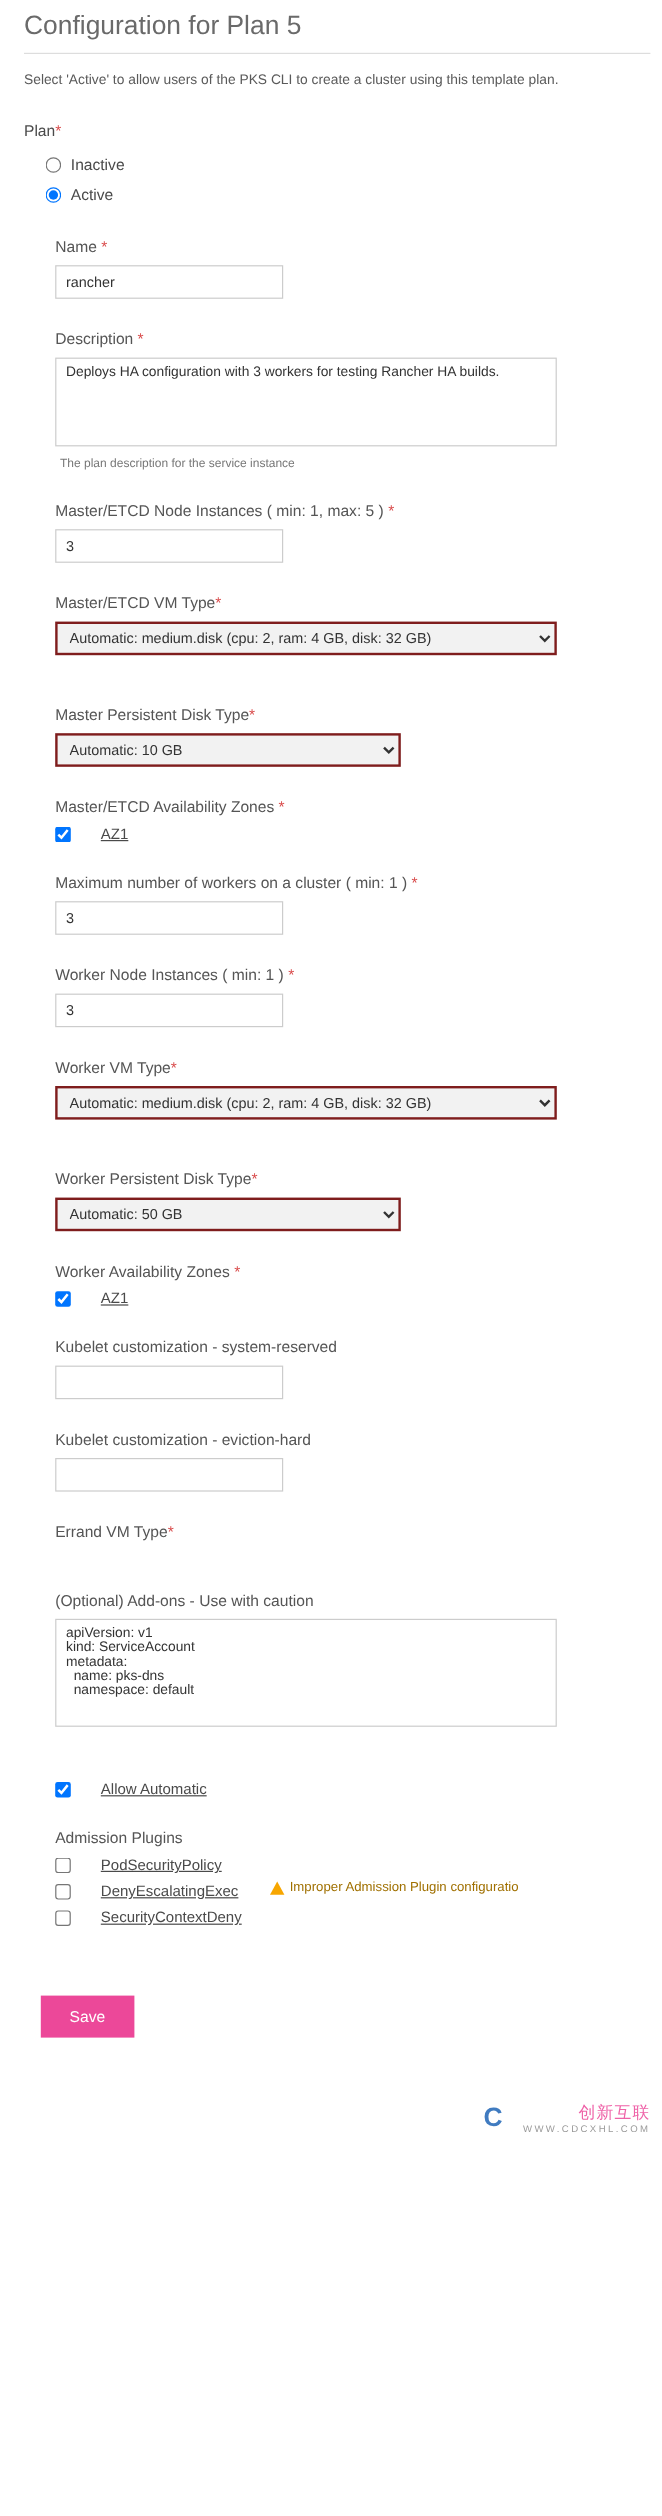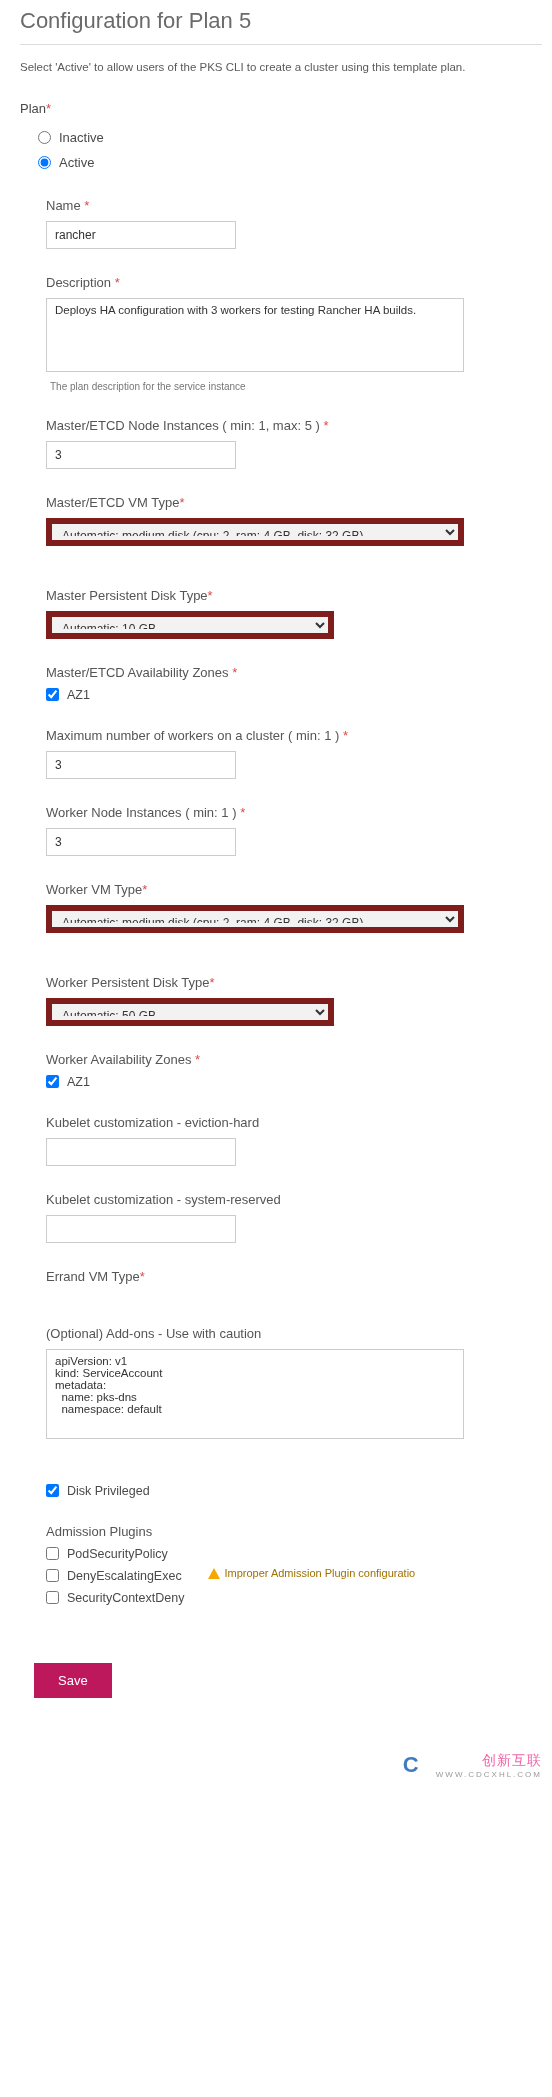--- a/index.html
+++ b/index.html
@@ -69,38 +69,39 @@
     padding: 5px 8px;
     font-size: 11.5px;
     color: #333;
     width: 418px;
     resize: none;
     font-family: inherit;
   }
   textarea.desc { height: 74px; }
   textarea.addons { height: 90px; width: 418px; overflow-y: scroll; font-family: inherit; }
   select.sel {
-    border: 6px solid #7f1d1d;
+    border: 2px solid #7f1d1d;
     background: #f2f2f2;
     padding: 4px 6px;
     font-size: 12px;
     color: #333;
     height: 28px;
     width: 418px;
   }
   select.sel.mid { width: 288px; }
   input[type="checkbox"], input[type="radio"] {
     width: 13px; height: 13px;
   }
   .check-inline {
     display: flex;
-    align-items: flex-start;
-    gap: 8px;
+    align-items: flex-end;
+    gap: 25px;
     font-size: 12.5px;
     color: #4a4a4a;
+    text-decoration: underline;
   }
   .plugins .check-inline { margin-left: 0; margin-bottom: 8px; }
   .plugins-layout { display: flex; align-items: flex-start; gap: 24px; }
   .warn {
     font-size: 11px;
     color: #a07000;
     display: flex;
     align-items: center;
     gap: 4px;
     margin-top: 20px;
@@ -109,21 +110,21 @@
   }
   .warn-icon {
     display:inline-block;
     width:0;height:0;
     border-left:6px solid transparent;
     border-right:6px solid transparent;
     border-bottom:11px solid #f7a600;
     position: relative;
   }
   .save-btn {
-    background: #be185d;
+    background: #ec4899;
     color: #fff;
     border: none;
     padding: 10px 24px;
     font-size: 13px;
     margin-left: 14px;
     margin-top: 24px;
     cursor: pointer;
   }
   .watermark {
     position: relative;
@@ -236,26 +237,26 @@
 
     <div class="fg">
       <label class="lbl"><span>Worker Availability Zones</span> <span class="req">*</span></label>
       <label class="check-inline">
         <input type="checkbox" checked="" style="">
         <span>AZ1</span>
       </label>
     </div>
 
     <div class="fg">
+      <label class="lbl">Kubelet customization - system-reserved</label>
+      <input type="text" class="txt narrow" value="" style="">
+    </div>
+
+    <div class="fg">
       <label class="lbl">Kubelet customization - eviction-hard</label>
-      <input type="text" class="txt narrow" value="" style="">
-    </div>
-
-    <div class="fg">
-      <label class="lbl">Kubelet customization - system-reserved</label>
       <input type="text" class="txt narrow" value="" style="">
     </div>
 
     <div class="fg">
       <label class="lbl"><span>Errand VM Type</span><span class="req">*</span></label>
     </div>
 
     <div class="gap-lg"></div>
 
     <div class="fg">
@@ -265,21 +266,21 @@
 metadata:
   name: pks-dns
   namespace: default</textarea>
     </div>
 
     <div class="gap-lg"></div>
 
     <div class="fg">
       <label class="check-inline">
         <input type="checkbox" checked="" style="">
-        <span>Disk Privileged</span>
+        <span>Allow Automatic</span>
       </label>
     </div>
 
     <div class="fg plugins">
       <label class="lbl">Admission Plugins</label>
       <div class="plugins-layout">
         <div>
           <label class="check-inline">
             <input type="checkbox" style="">
             <span>PodSecurityPolicy</span>

